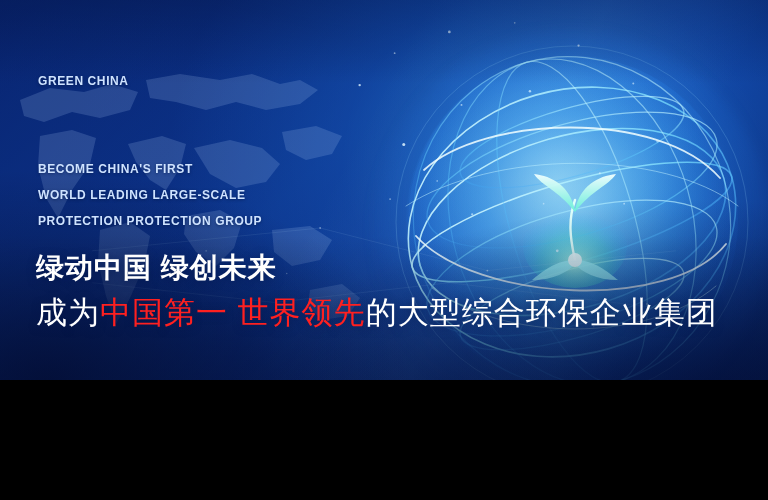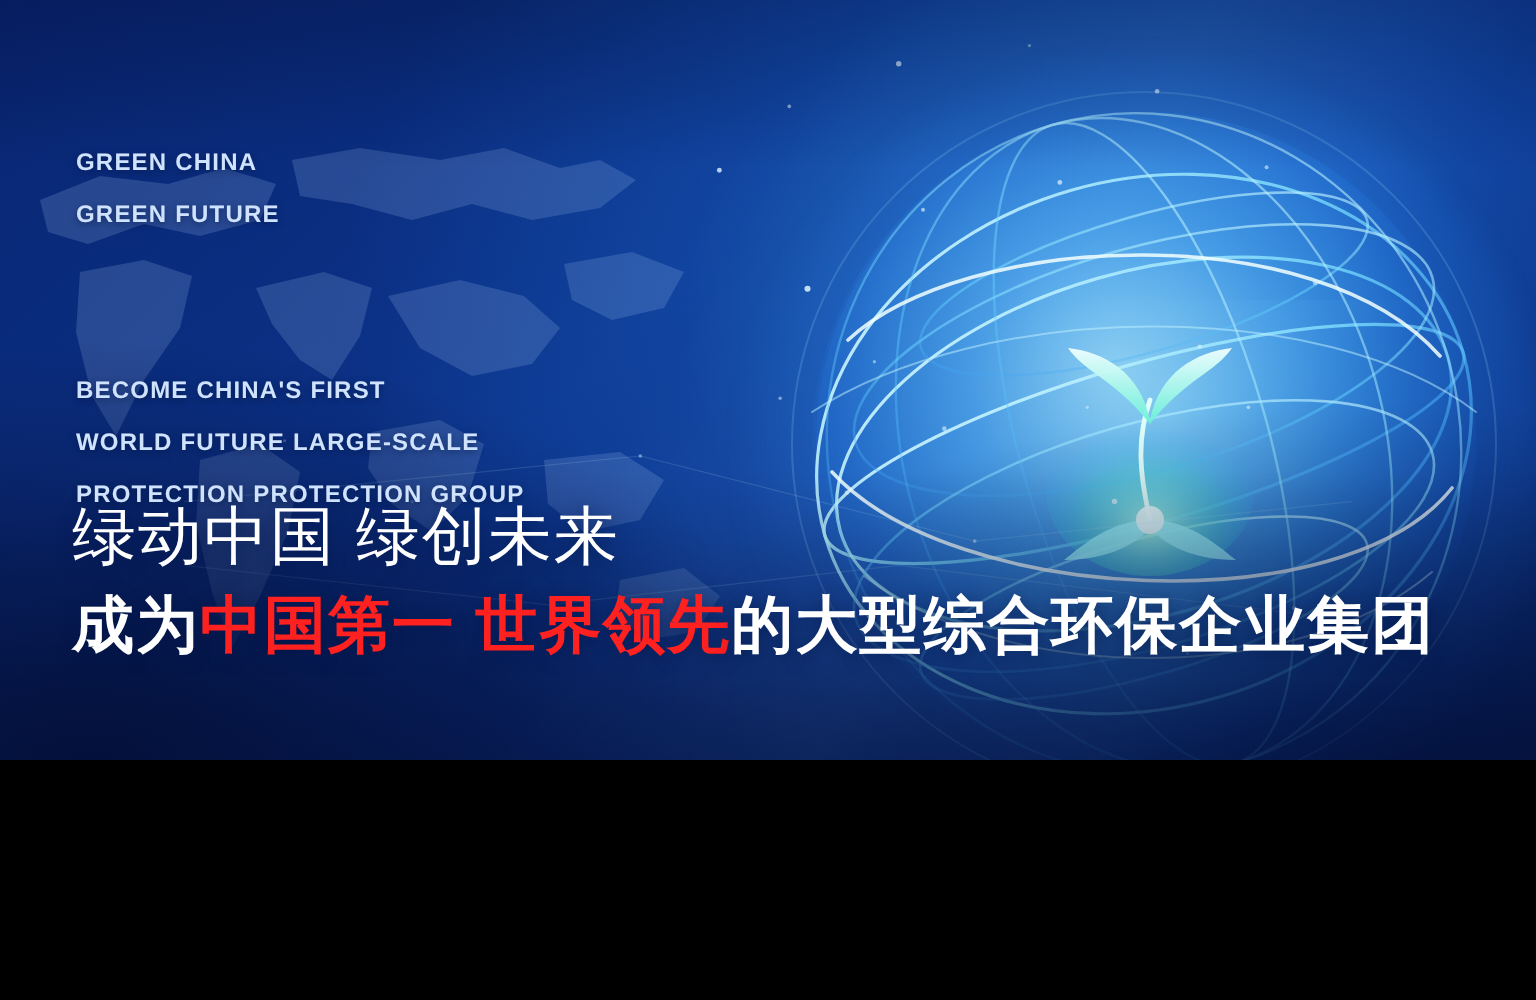--- a/index.html
+++ b/index.html
@@ -132,30 +132,30 @@
 
   
   .cn-block {
     position: absolute;
     left: 36px;
     bottom: 44px;
     width: 716px;
   }
   .cn-line1 {
     color: #ffffff;
-    font-size: 32px;
-    font-weight: 400;
+    font-size: 28px;
+    font-weight: 700;
     letter-spacing: 1px;
     line-height: 44px;
     text-shadow: 0 2px 8px rgba(0,20,70,0.6);
     white-space: nowrap;
   }
   .cn-line2 {
     font-size: 31px;
-    font-weight: bold;
+    font-weight: normal;
     letter-spacing: 1px;
     line-height: 46px;
     color: #ffffff;
     text-shadow: 0 2px 8px rgba(0,20,70,0.6);
     white-space: nowrap;
   }
   .cn-hl { color: #ff2020; }
 </style>
 </head>
 <body>
@@ -295,25 +295,24 @@
         <path d="M0 330 L300 300 L520 356 L768 330"></path>
         <path d="M0 372 L240 398 L470 372 L768 408"></path>
       </g>
     </svg>
   </div>
 
   <div class="vignette"></div>
 
   <div class="en-block">
     <div class="en-line">GREEN CHINA</div>
-    <div class="en-line">GREEN FUTURE</div>
 
     <div class="en-group-2">
       <div class="en-line">BECOME CHINA'S FIRST</div>
-      <div class="en-line">WORLD FUTURE LARGE-SCALE</div>
+      <div class="en-line">WORLD LEADING LARGE-SCALE</div>
       <div class="en-line">PROTECTION PROTECTION GROUP</div>
     </div>
   </div>
 
   <div class="cn-block">
     <div class="cn-line1">绿动中国 绿创未来</div>
     <div class="cn-line2"><span>成为</span><span class="cn-hl">中国第一 世界领先</span><span>的大型综合环保企业集团</span></div>
   </div>
 
 </div>

